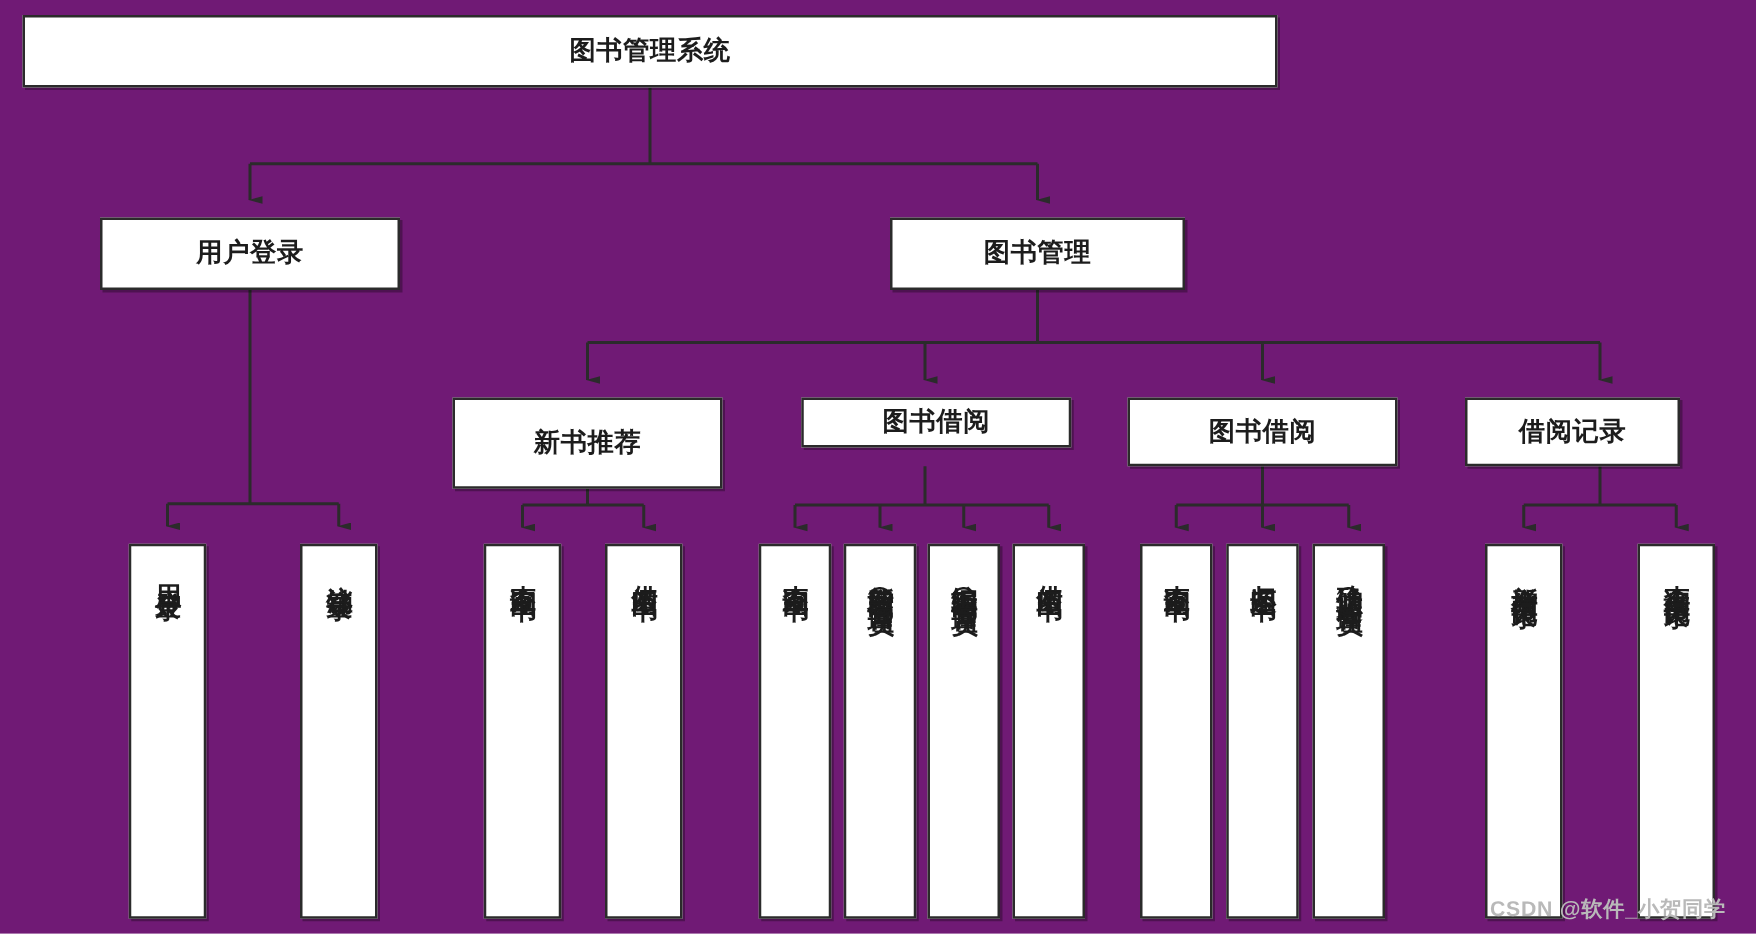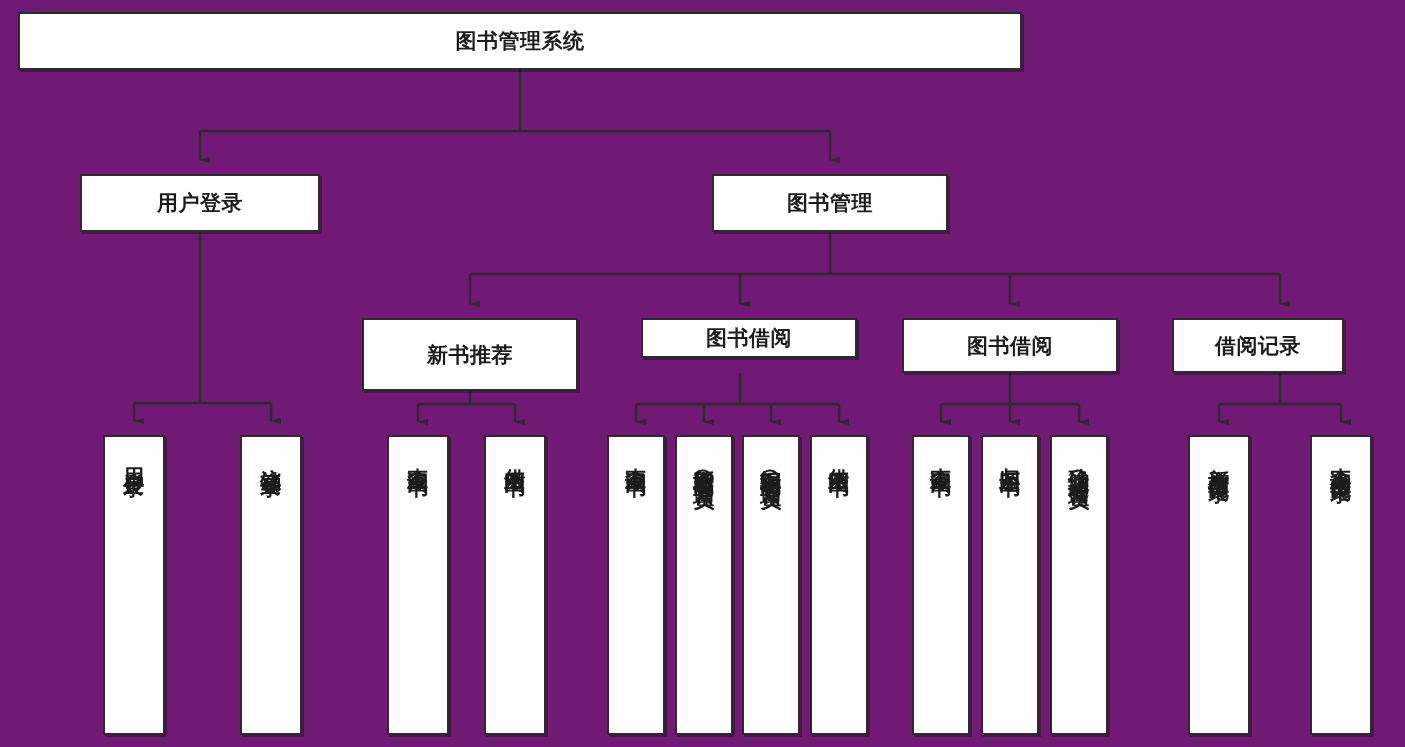--- a/index.html
+++ b/index.html
@@ -192,14 +192,15 @@
   </div>
 
   <div class="node vertical" style="left:1188px; top:435px; width:62px; height:300px;">
     <span class="label">新增借阅记录</span>
   </div>
 
   <div class="node vertical" style="left:1310px; top:435px; width:62px; height:300px;">
     <span class="label">查询借阅记录</span>
   </div>
 
+  <div class="watermark" style="left:1192px; top:716px;">CSDN @软件_小贺同学</div>
 
 </div>
 
 </body></html>

